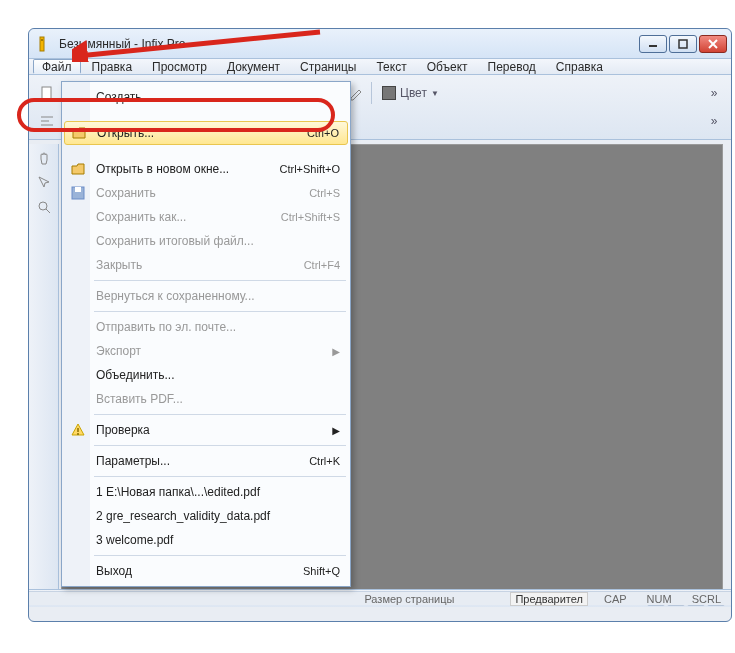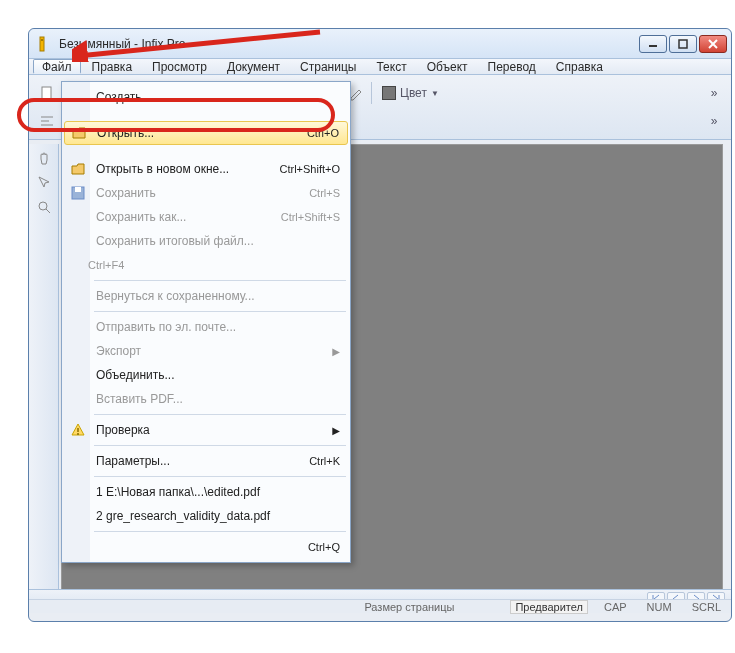--- a/index.html
+++ b/index.html
@@ -120,21 +120,21 @@
     padding:0 6px;
     gap:8px;
     font-size:11px;
     color:#555;
   }
   .nav-btns { display:flex; gap:2px; }
   .nav-btn { width:18px; height:14px; display:flex; align-items:center; justify-content:center; border:1px solid #b7c6da; border-radius:2px; background:#f4f7fb;}
   .nav-btn svg { width:10px; height:10px; }
   .statusbar {
     position:absolute;
-    left:0; right:0; bottom:8px; height:14px;
+    left:0; right:0; bottom:16px; height:14px;
     background:#e7ecf3;
     border-top:1px solid #c7d3e3;
     display:flex; align-items:center; justify-content:flex-end;
     padding:0 6px;
     gap:12px;
     font-size:11px; color:#666;
   }
   .status-section { padding:0 4px; }
   .status-section.bold { background:#f3f3f3; border:1px solid #ccc; color:#333;margin-left:40px;}
 
@@ -149,21 +149,21 @@
     padding:3px 2px;
     z-index:20;
   }
   .dd-item {
     display:flex; align-items:center;
     height:24px;
     padding:0 8px 0 4px;
     color:#999;
     position:relative;
   }
-  .dd-item.enabled { color:#222;justify-content:flex-end; }
+  .dd-item.enabled { color:#222; }
   .dd-icon { width:20px; display:flex; align-items:center; justify-content:center; }
   .dd-icon svg { width:16px; height:16px; }
   .dd-label { flex:1; padding-left:8px; }
   .dd-shortcut { color:inherit; font-size:11px; }
   .dd-sep {
     height:1px;
     background:#cfd9e6;
     margin:3px 2px 3px 30px;
   }
   .dd-item.highlight {
@@ -486,20 +486,21 @@
         <span class="dd-icon"></span>
         <span class="dd-label">Сохранить как...</span>
         <span class="dd-shortcut">Ctrl+Shift+S</span>
       </div>
       <div class="dd-item">
         <span class="dd-icon"></span>
         <span class="dd-label">Сохранить итоговый файл...</span>
       </div>
       <div class="dd-item">
         <span class="dd-icon"></span>
+        <span class="dd-label">Закрыть</span>
         <span class="dd-shortcut">Ctrl+F4</span>
       </div>
       <div class="dd-sep"></div>
       <div class="dd-item">
         <span class="dd-icon"></span>
         <span class="dd-label">Вернуться к сохраненному...</span>
       </div>
       <div class="dd-sep"></div>
       <div class="dd-item">
         <span class="dd-icon"></span>
@@ -538,24 +539,29 @@
       </div>
       <div class="dd-sep"></div>
       <div class="dd-item enabled">
         <span class="dd-icon"></span>
         <span class="dd-label">1 E:\Новая папка\...\edited.pdf</span>
       </div>
       <div class="dd-item enabled">
         <span class="dd-icon"></span>
         <span class="dd-label">2 gre_research_validity_data.pdf</span>
       </div>
+      <div class="dd-item enabled">
+        <span class="dd-icon"></span>
+        <span class="dd-label">3 welcome.pdf</span>
+      </div>
       <div class="dd-sep"></div>
       <div class="dd-item enabled">
         <span class="dd-icon"></span>
-        <span class="dd-shortcut">Ctrl+Q</span>
+        <span class="dd-label">Выход</span>
+        <span class="dd-shortcut">Shift+Q</span>
       </div>
     </div>
 
 </div>
 
 <div class="red-ring"></div>
 
 <svg class="red-arrow" viewBox="0 0 250 36">
   <defs>
       <marker id="ah" markerWidth="10" markerHeight="10" refX="2" refY="3" orient="auto">

